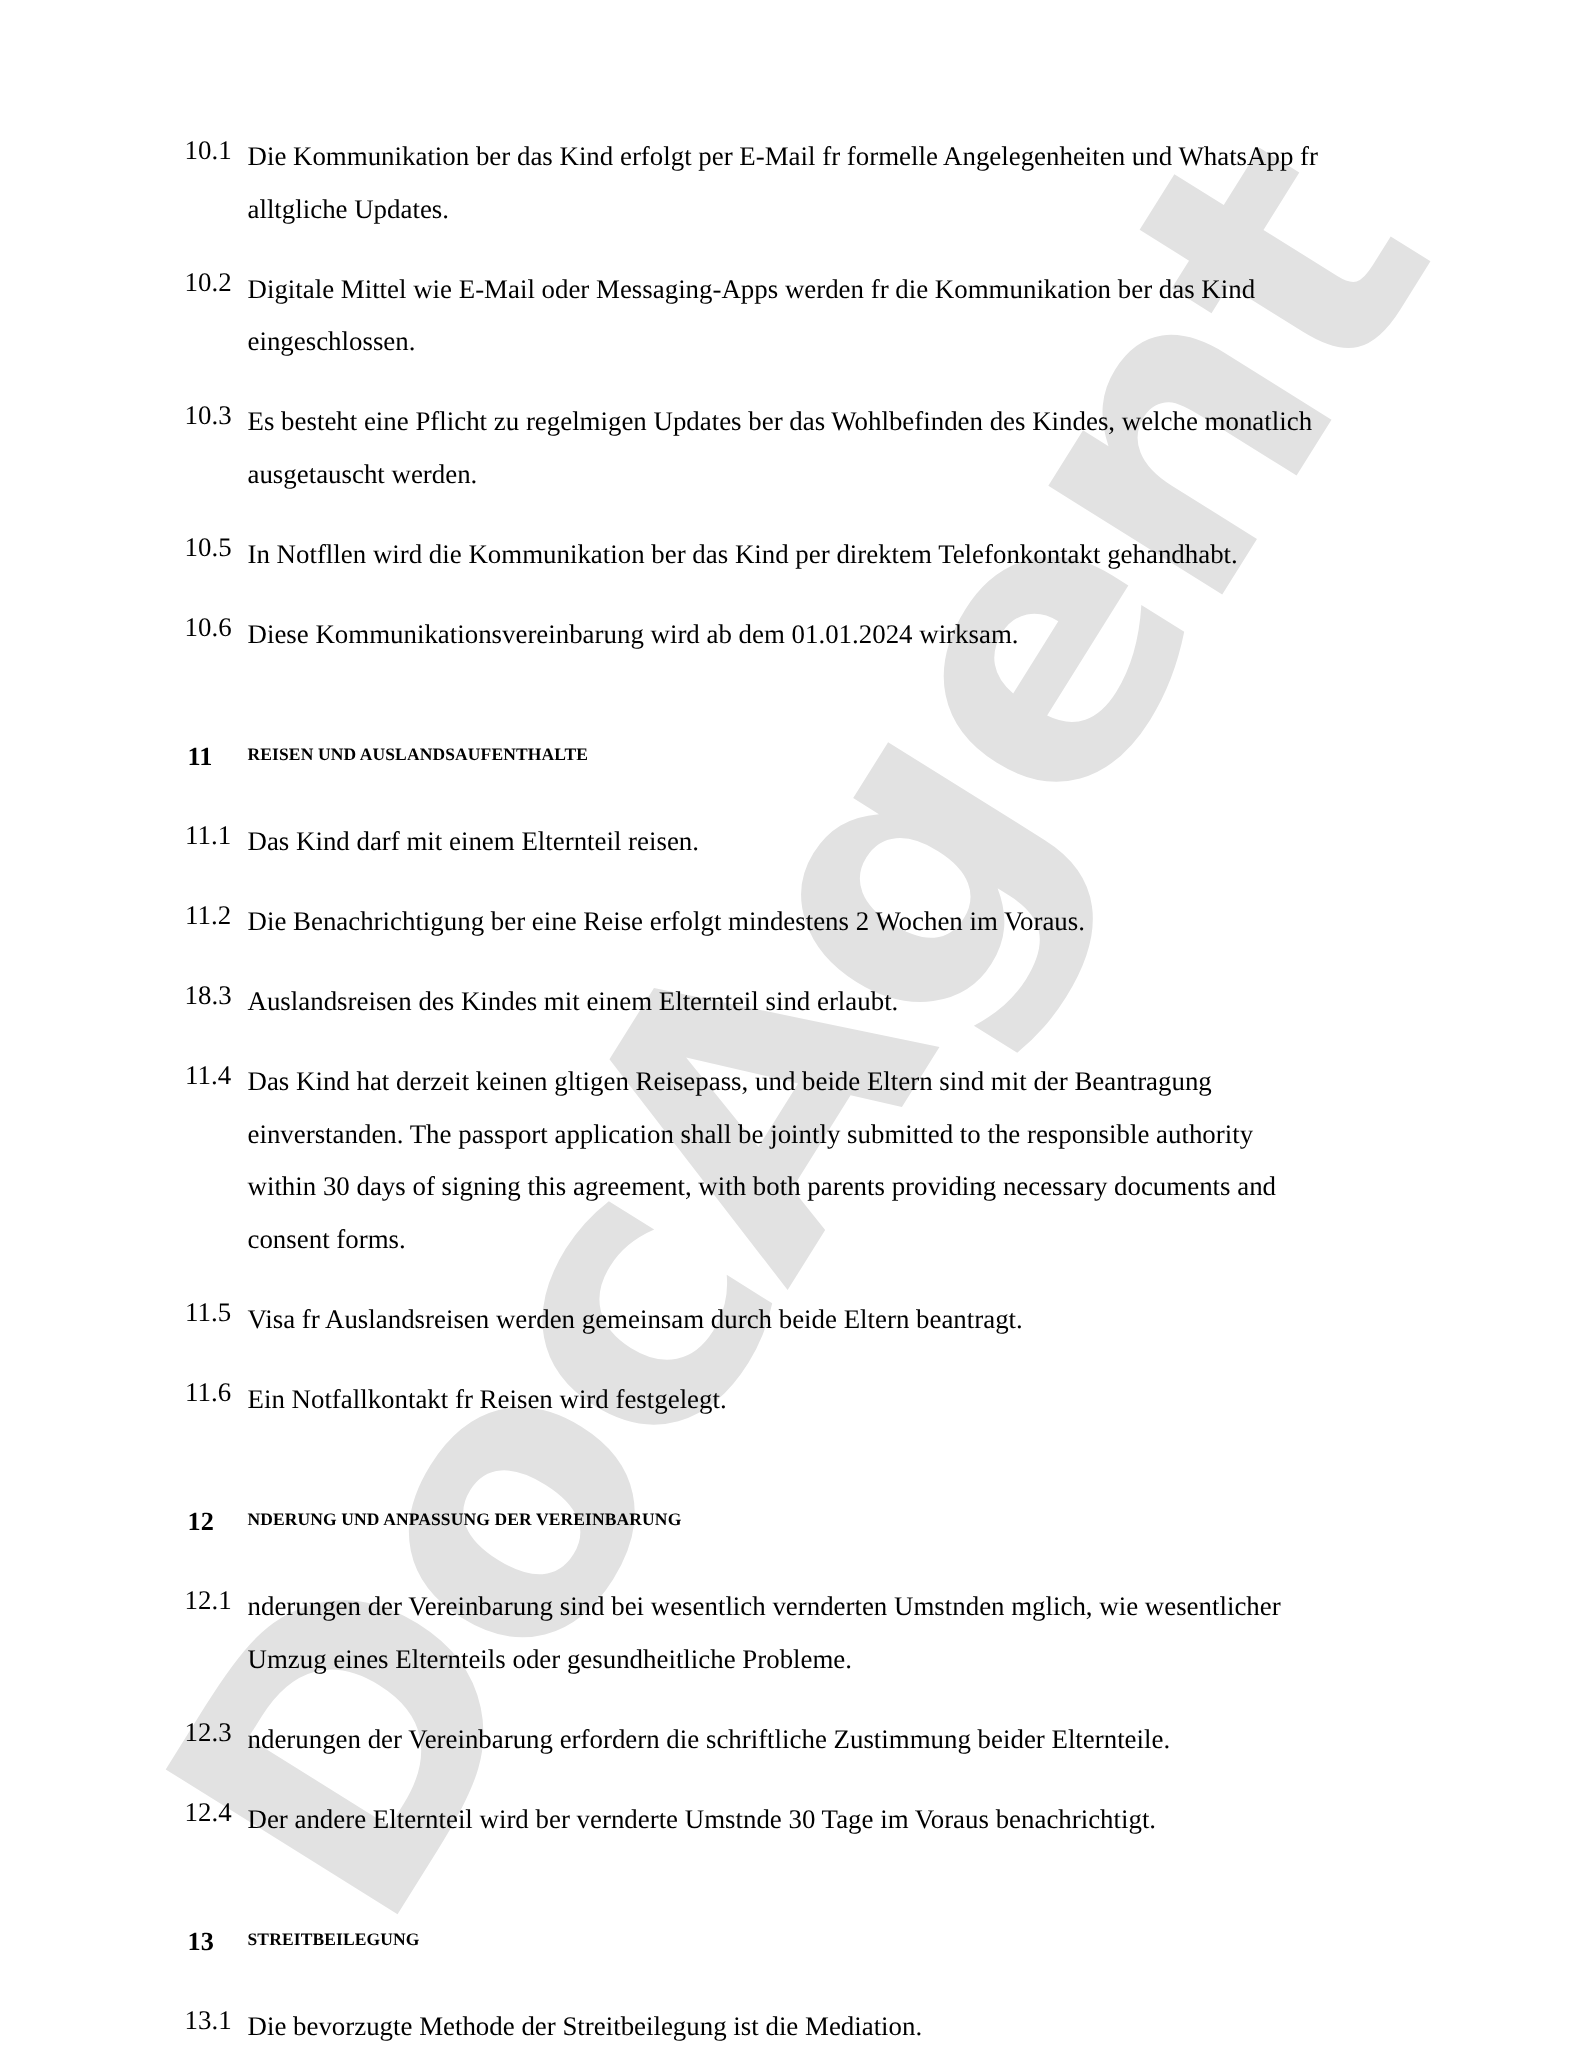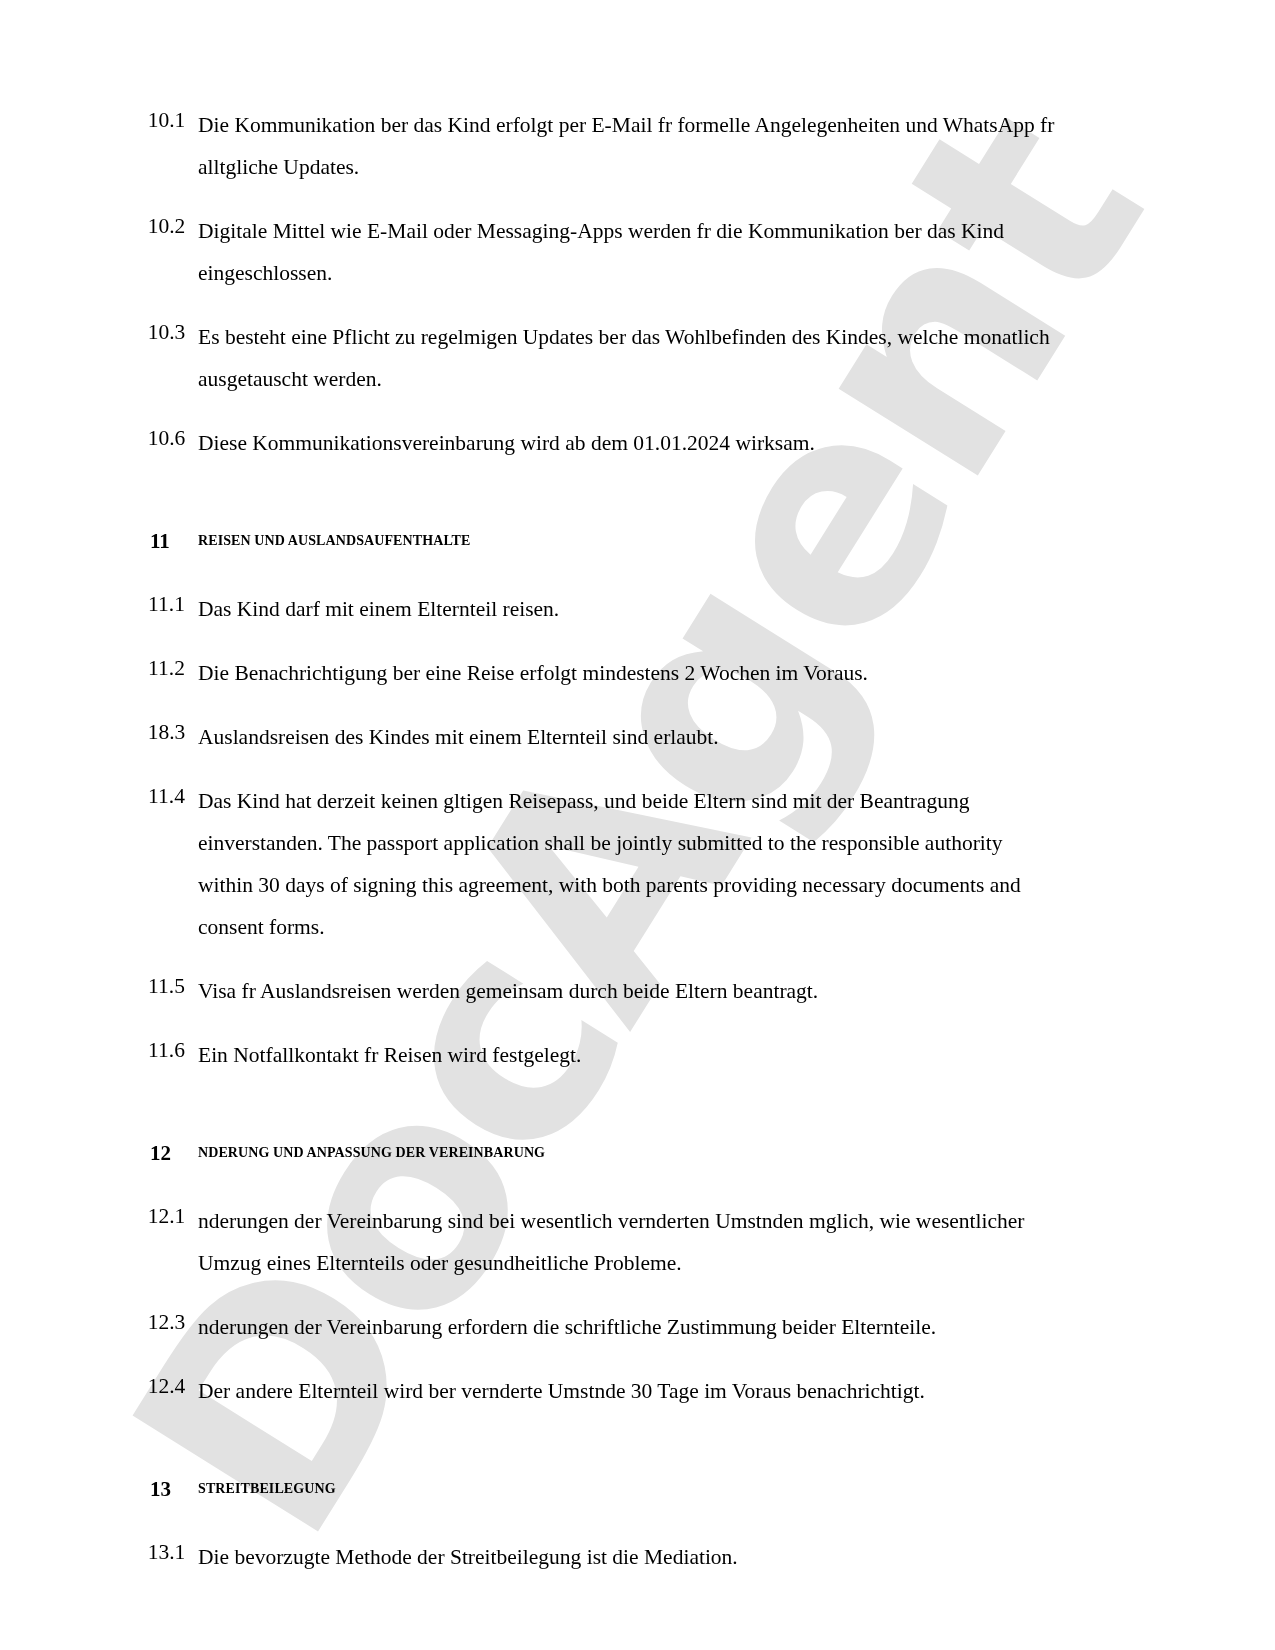--- a/index.html
+++ b/index.html
@@ -111,20 +111,24 @@
       </div>
       <div class="clause">
         <div class="clause-num">10.2</div>
         <div class="clause-text">Digitale Mittel wie E-Mail oder Messaging-Apps werden fr die Kommunikation ber das Kind eingeschlossen.</div>
       </div>
       <div class="clause">
         <div class="clause-num">10.3</div>
         <div class="clause-text">Es besteht eine Pflicht zu regelmigen Updates ber das Wohlbefinden des Kindes, welche monatlich ausgetauscht werden.</div>
       </div>
       <div class="clause">
+        <div class="clause-num">10.5</div>
+        <div class="clause-text">In Notfllen wird die Kommunikation ber das Kind per direktem Telefonkontakt gehandhabt.</div>
+      </div>
+      <div class="clause">
         <div class="clause-num">10.6</div>
         <div class="clause-text">Diese Kommunikationsvereinbarung wird ab dem 01.01.2024 wirksam.</div>
       </div>
       <div class="section-heading">
         <div class="section-num">11</div>
         <div class="section-title">REISEN UND AUSLANDSAUFENTHALTE</div>
       </div>
       <div class="clause">
         <div class="clause-num">11.1</div>
         <div class="clause-text">Das Kind darf mit einem Elternteil reisen.</div>

